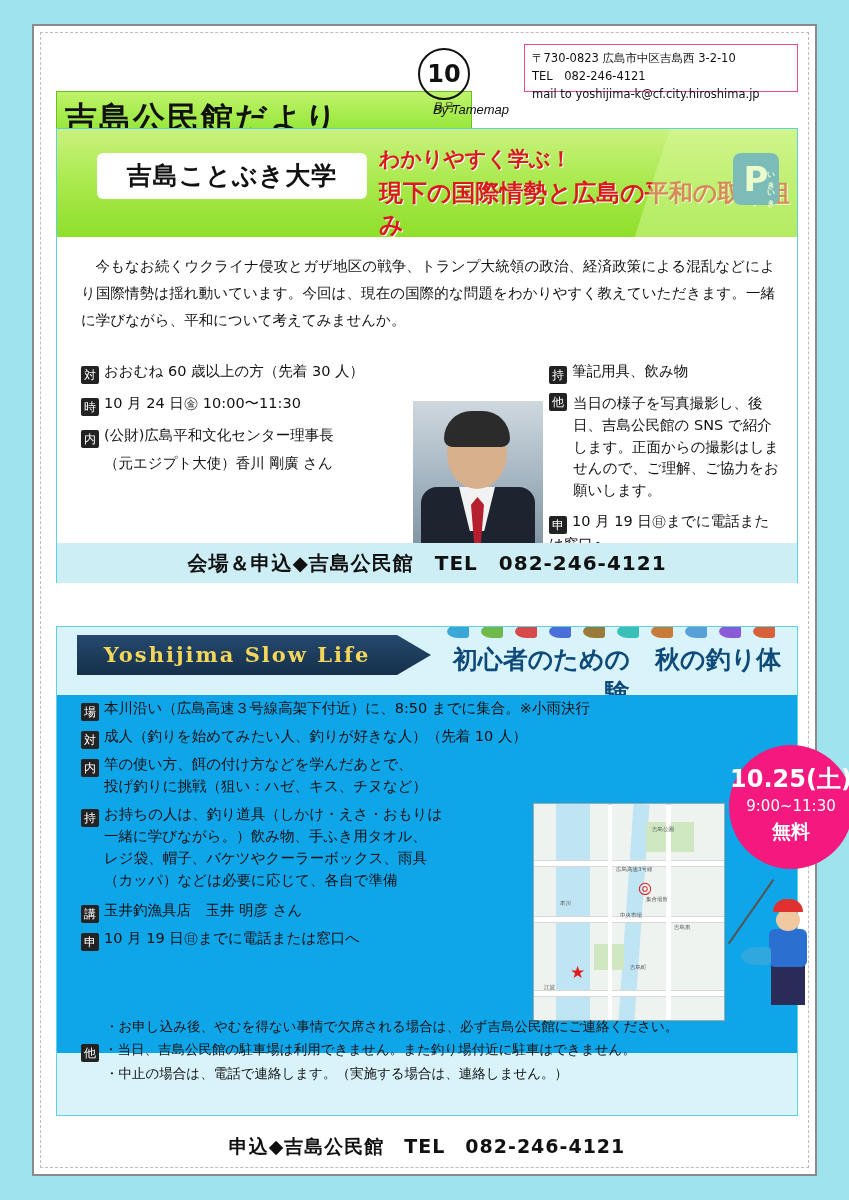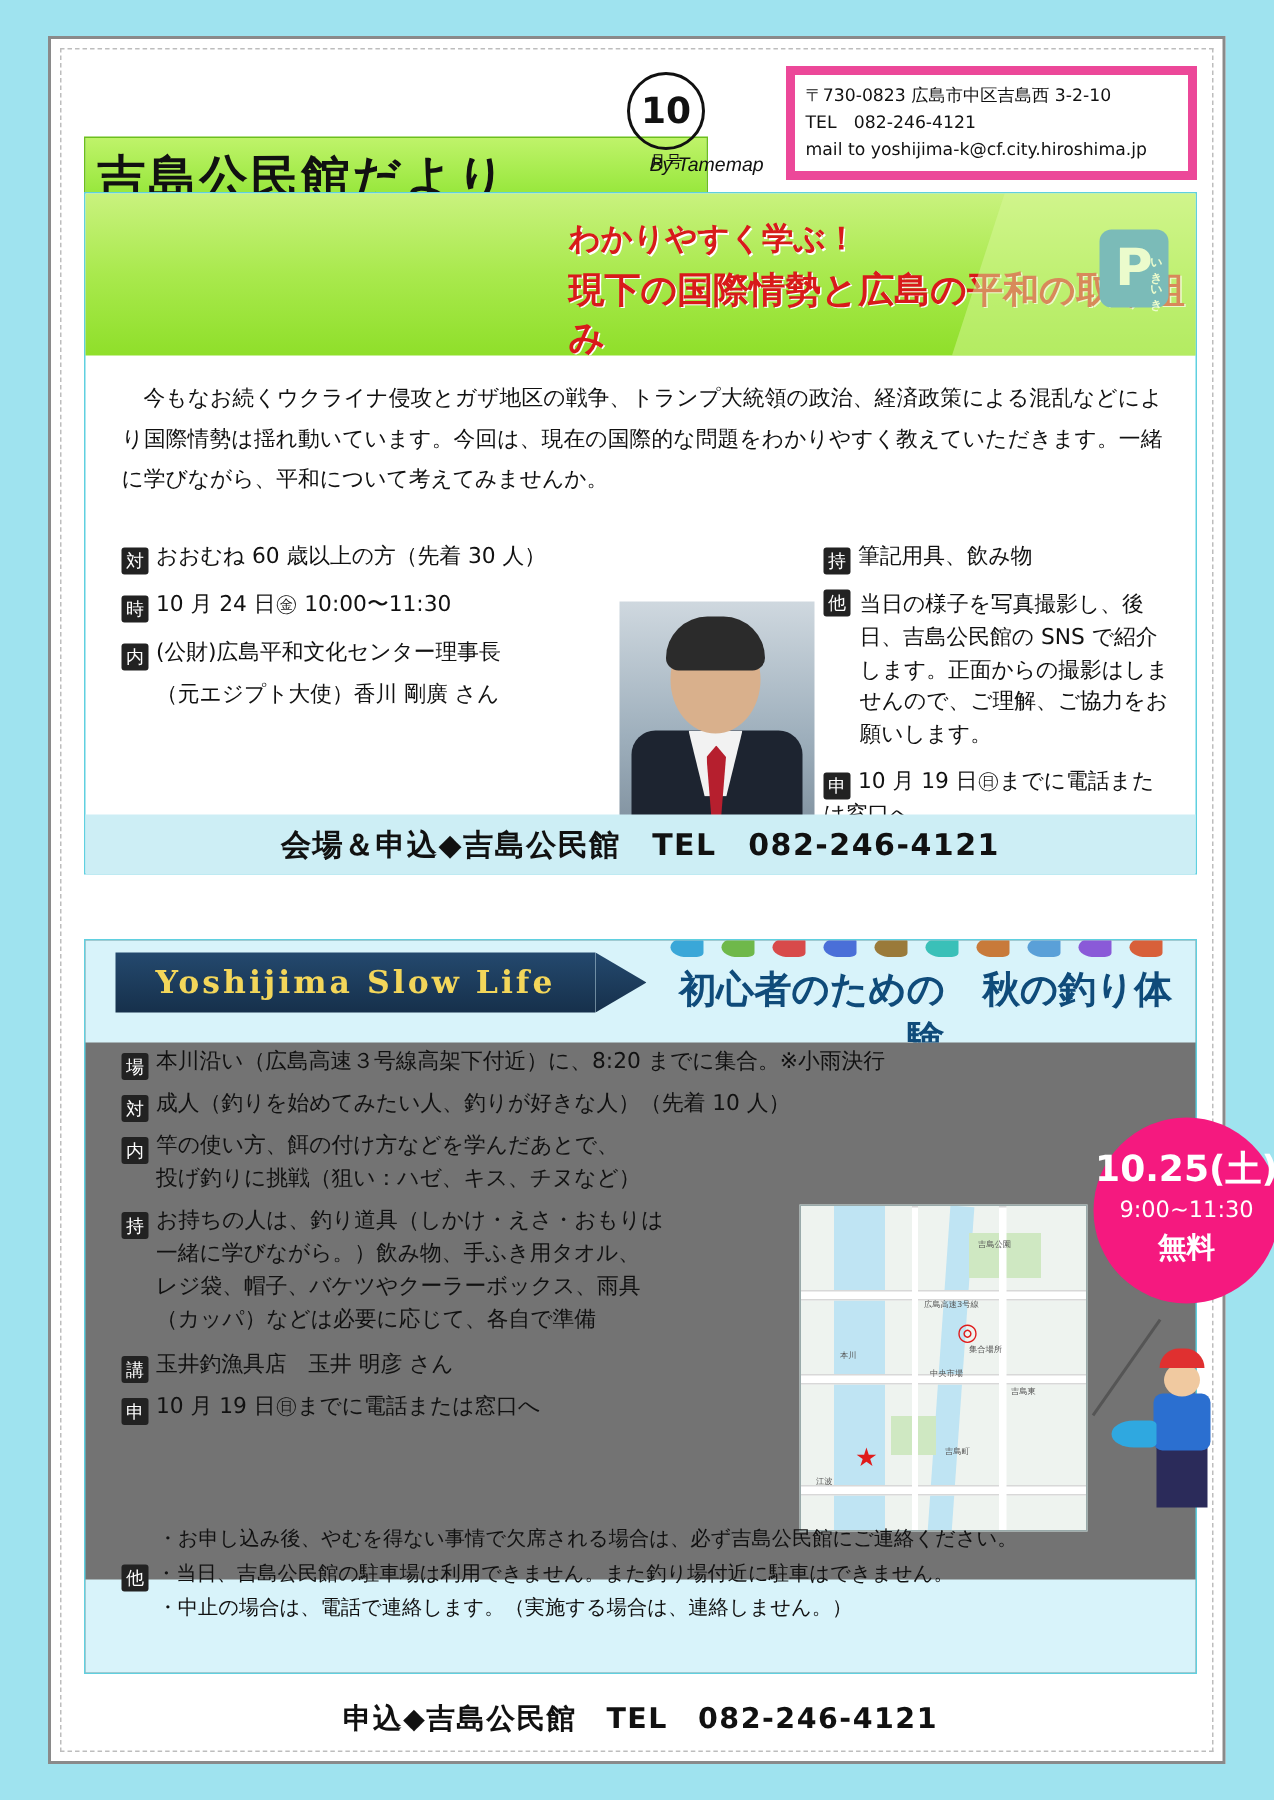--- a/index.html
+++ b/index.html
@@ -45,22 +45,22 @@
   }
   .issue-sub{
     position:absolute;left:362px;top:56px;width:52px;text-align:center;
     font-size:11px;color:#111;font-family:"DejaVu Sans",sans-serif;
   }
   .byline{
     position:absolute;left:330px;top:58px;width:170px;text-align:center;
     font-size:13px;color:#111;font-style:italic;
   }
   .contact-box{
-    position:absolute;left:468px;top:0;width:274px;height:76px;
-    border:6px solid #ec4899;box-sizing:border-box;padding:5px 7px;
+    position:absolute;left:468px;top:0;width:274px;height:48px;
+    border:1px solid #ec4899;box-sizing:border-box;padding:5px 7px;
     font-size:11.5px;line-height:1.55;color:#111;
     font-family:"DejaVu Sans",sans-serif;
   }
   
   .sec1{
     position:absolute;left:22px;top:102px;width:742px;height:455px;
     border:1px solid #5fd0e0;box-sizing:border-box;background:#fff;
   }
   .banner{
     position:absolute;left:0;top:0;width:740px;height:108px;
@@ -132,21 +132,21 @@
   }
   .sec1-foot{
     position:absolute;left:0;top:414px;width:740px;height:40px;
     background:#cdeef5;font-size:20px;font-weight:bold;color:#111;
     text-align:center;line-height:40px;font-family:"DejaVu Sans",sans-serif;
     letter-spacing:1px;
   }
   
   .sec2{
     position:absolute;left:22px;top:600px;width:742px;height:490px;
-    border:1px solid #5fd0e0;box-sizing:border-box;background:#737373;
+    border:1px solid #5fd0e0;box-sizing:border-box;background:#0ea5e9;
   }
   .ribbon{
     position:absolute;left:0;top:0;width:740px;height:68px;
     background:#d8f3fa;overflow:hidden;
   }
   .ribbon-dark{
     position:absolute;left:20px;top:8px;width:320px;height:40px;
     background:linear-gradient(180deg,#24496e 0%,#16304b 100%);
   }
   .ribbon-dark span{
@@ -219,20 +219,21 @@
     <div class="contact-box">
       <div>〒730-0823 広島市中区吉島西 3-2-10</div>
       <div>TEL　082-246-4121</div>
       <div>mail to yoshijima-k@cf.city.hiroshima.jp</div>
     </div>
   </div>
 
   <div class="sec1">
 
     <div class="banner">
+      <div class="banner-title">吉島ことぶき大学</div>
       <div class="banner-l1">わかりやすく学ぶ！</div>
       <div class="banner-l2">現下の国際情勢と広島の平和の取り組み</div>
       <div class="p-badge">
         <em style="font-style:normal">P</em>
         <span>いきいき</span>
       </div>
     </div>
 
     <div class="s1-lead">　今もなお続くウクライナ侵攻とガザ地区の戦争、トランプ大統領の政治、経済政策による混乱などにより国際情勢は揺れ動いています。今回は、現在の国際的な問題をわかりやすく教えていただきます。一緒に学びながら、平和について考えてみませんか。</div>
 
@@ -288,21 +289,21 @@
       </div>
       <div class="ribbon-dark">
         <span>Yoshijima Slow Life</span>
       </div>
       <div class="ribbon-arrow"></div>
       <div class="ribbon-title">初心者のための　秋の釣り体験</div>
     </div>
 
     <div class="s2-rows">
       <div class="r" style="top:2px">
-        <span class="icon">場</span><span>本川沿い（広島高速３号線高架下付近）に、8:20 までに集合。※小雨決行</span>
+        <span class="icon">場</span><span>本川沿い（広島高速３号線高架下付近）に、8:50 までに集合。※小雨決行</span>
       </div>
       <div class="r" style="top:30px">
         <span class="icon">対</span><span>成人（釣りを始めてみたい人、釣りが好きな人）（先着 10 人）</span>
       </div>
       <div class="r" style="top:58px">
         <span class="icon">内</span><span>竿の使い方、餌の付け方などを学んだあとで、</span>
       </div>
       <div class="r" style="top:80px;padding-left:23px">
         <span>投げ釣りに挑戦（狙い：ハゼ、キス、チヌなど）</span>
       </div>

